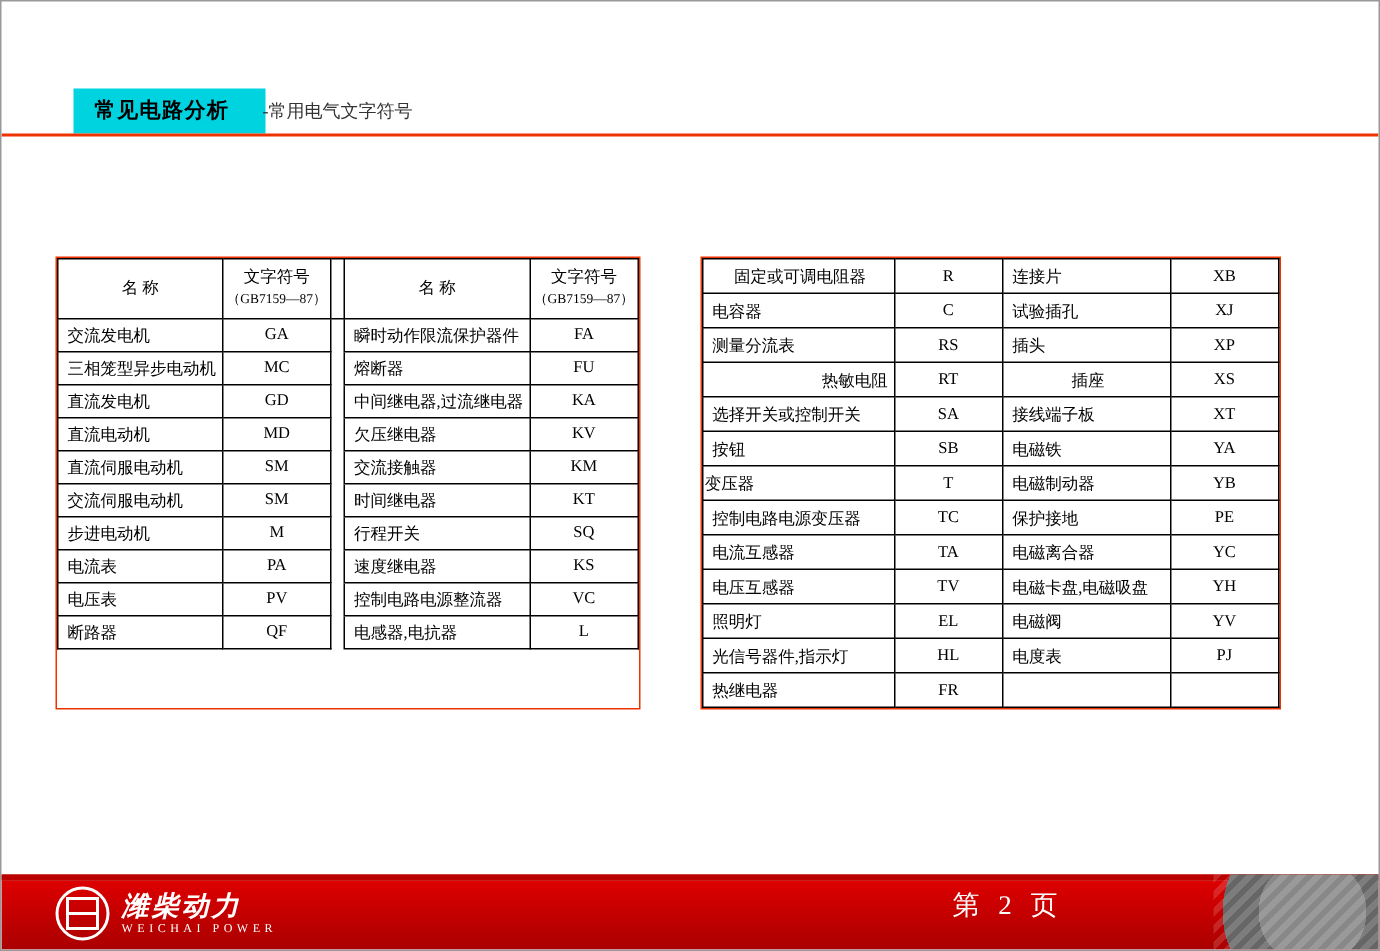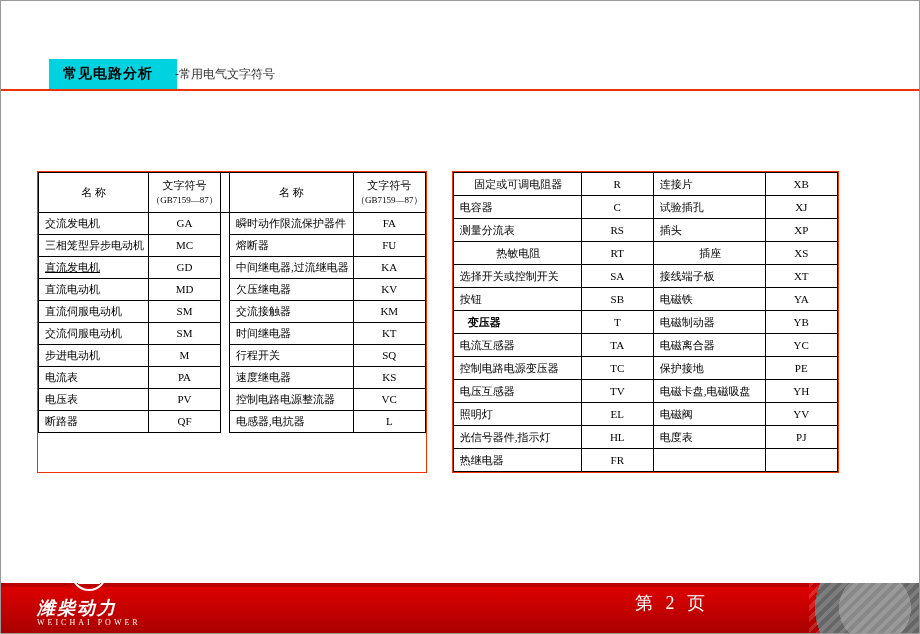--- a/index.html
+++ b/index.html
@@ -43,21 +43,21 @@
     border-top: 2px solid #e30;
   }
 
   
   .tables {
     position: absolute;
     top: 170px;
     left: 36px;
     right: 18px;
     display: flex;
-    gap: 25px;
+    gap: 40px;
   }
   .tbl-wrap {
     border: 1px solid #e30;
   }
   table {
     border-collapse: collapse;
     table-layout: fixed;
   }
   th, td {
     border: 1px solid #000;
@@ -89,21 +89,20 @@
     background:#b00;
   }
   .logo {
     position: absolute;
     left: 36px;
     bottom: 6px;
     display: flex;
     align-items: center;
     gap: 8px;
     color: #fff;
-    flex-direction: column;
   }
   .logo-mark {
     width: 36px; height: 36px;
     border: 2.5px solid #fff;
     border-radius: 50%;
     display: flex; align-items: center; justify-content: center;
     position: relative;
   }
   .logo-mark::before{
     content: "";
@@ -179,21 +178,21 @@
             <td>FA</td>
           </tr>
           <tr>
             <td style="text-align: left; padding-left: 6px;">三相笼型异步电动机</td>
             <td>MC</td>
             <td style="border-top: none; border-bottom: none;"></td>
             <td style="text-align: left; padding-left: 6px;">熔断器</td>
             <td>FU</td>
           </tr>
           <tr>
-            <td style="text-align: left; padding-left: 6px; text-decoration: underline;">直流发电机</td>
+            <td style="text-align: left; padding-left: 6px;">直流发电机</td>
             <td>GD</td>
             <td style="border-top: none; border-bottom: none;"></td>
             <td style="text-align: left; padding-left: 6px;">中间继电器,过流继电器</td>
             <td>KA</td>
           </tr>
           <tr>
             <td style="text-align: left; padding-left: 6px;">直流电动机</td>
             <td>MD</td>
             <td style="border-top: none; border-bottom: none;"></td>
             <td style="text-align: left; padding-left: 6px;">欠压继电器</td>
@@ -266,54 +265,54 @@
             <td style="text-align: left; padding-left: 6px;">试验插孔</td>
             <td>XJ</td>
           </tr>
           <tr>
             <td style="text-align: left; padding-left: 6px; margin-top: 20px;">测量分流表</td>
             <td>RS</td>
             <td style="text-align: left; padding-left: 6px;">插头</td>
             <td>XP</td>
           </tr>
           <tr>
-            <td style="text-align: center; padding-left: 6px;">热敏电阻</td>
+            <td style="text-align: right; padding-left: 6px;">热敏电阻</td>
             <td>RT</td>
             <td style="text-align: center; padding-left: 6px;">插座</td>
             <td>XS</td>
           </tr>
           <tr>
             <td style="text-align: left; padding-left: 6px;">选择开关或控制开关</td>
             <td>SA</td>
             <td style="text-align: left; padding-left: 6px;">接线端子板</td>
             <td>XT</td>
           </tr>
           <tr>
             <td style="text-align: left; padding-left: 6px;">按钮</td>
             <td>SB</td>
             <td style="text-align: left; padding-left: 6px;">电磁铁</td>
             <td>YA</td>
           </tr>
           <tr>
-            <td style="text-align: left; padding-left: 14px; font-weight: bold;">变压器</td>
+            <td style="text-align: left; padding-left: 1px;">变压器</td>
             <td>T</td>
             <td style="text-align: left; padding-left: 6px;">电磁制动器</td>
             <td>YB</td>
+          </tr>
+          <tr>
+            <td style="text-align: left; padding-left: 6px;">控制电路电源变压器</td>
+            <td>TC</td>
+            <td style="text-align: left; padding-left: 6px;">保护接地</td>
+            <td>PE</td>
           </tr>
           <tr>
             <td style="text-align: left; padding-left: 6px;">电流互感器</td>
             <td>TA</td>
             <td style="text-align: left; padding-left: 6px;">电磁离合器</td>
             <td>YC</td>
-          </tr>
-          <tr>
-            <td style="text-align: left; padding-left: 6px;">控制电路电源变压器</td>
-            <td>TC</td>
-            <td style="text-align: left; padding-left: 6px;">保护接地</td>
-            <td>PE</td>
           </tr>
           <tr>
             <td style="text-align: left; padding-left: 6px;">电压互感器</td>
             <td>TV</td>
             <td style="text-align: left; padding-left: 6px;">电磁卡盘,电磁吸盘</td>
             <td>YH</td>
           </tr>
           <tr>
             <td style="text-align: left; padding-left: 6px;">照明灯</td>
             <td>EL</td>

